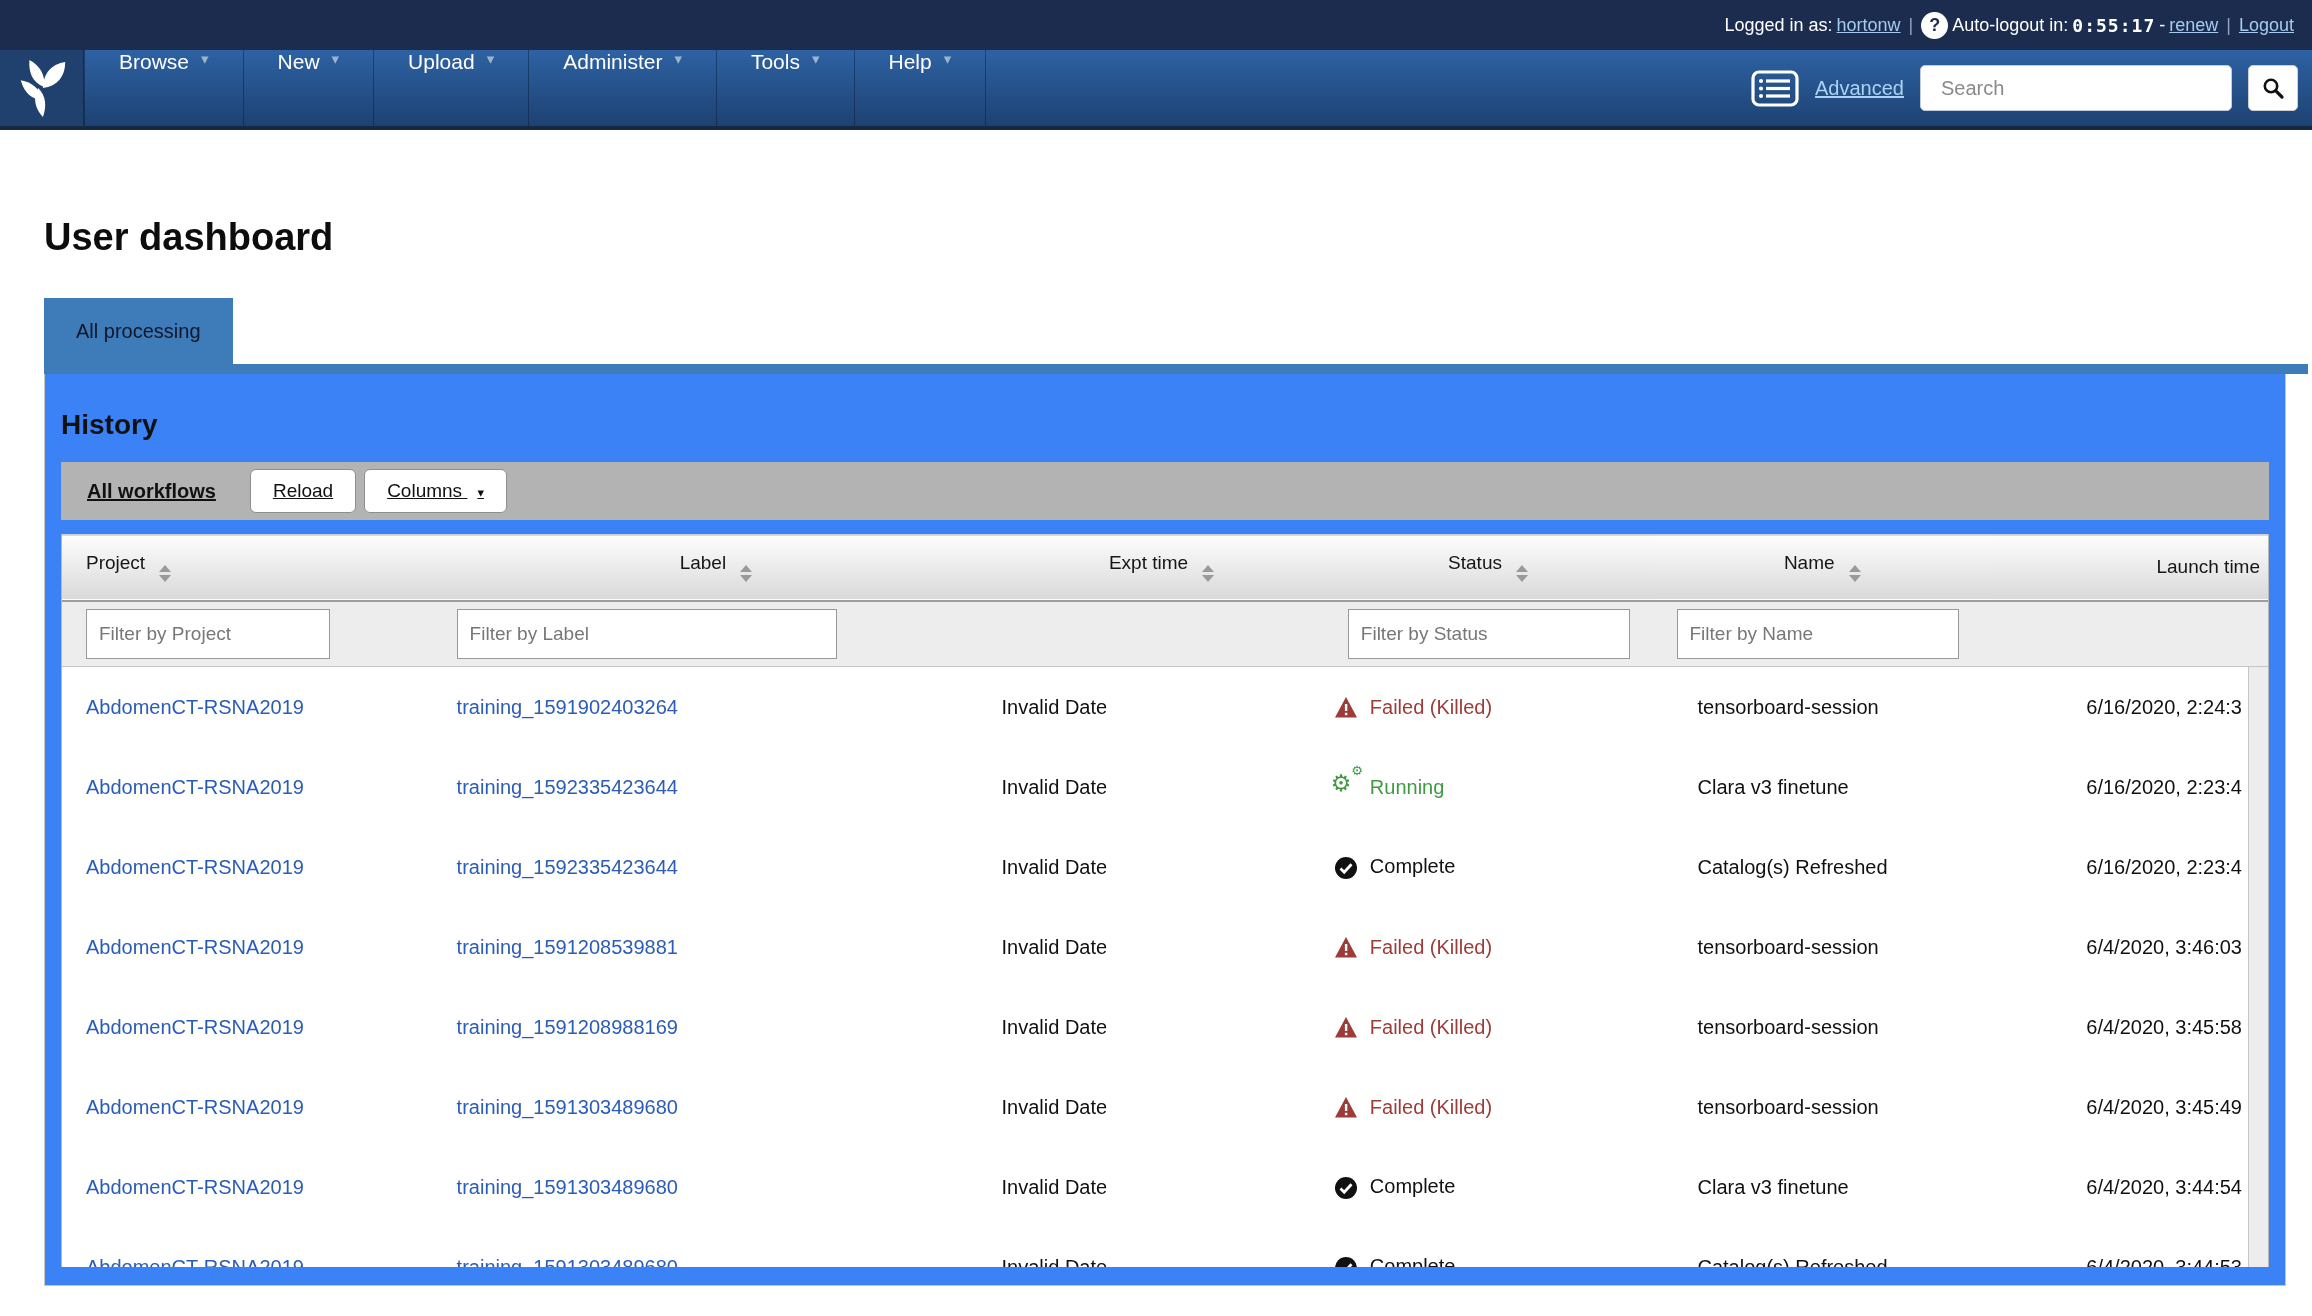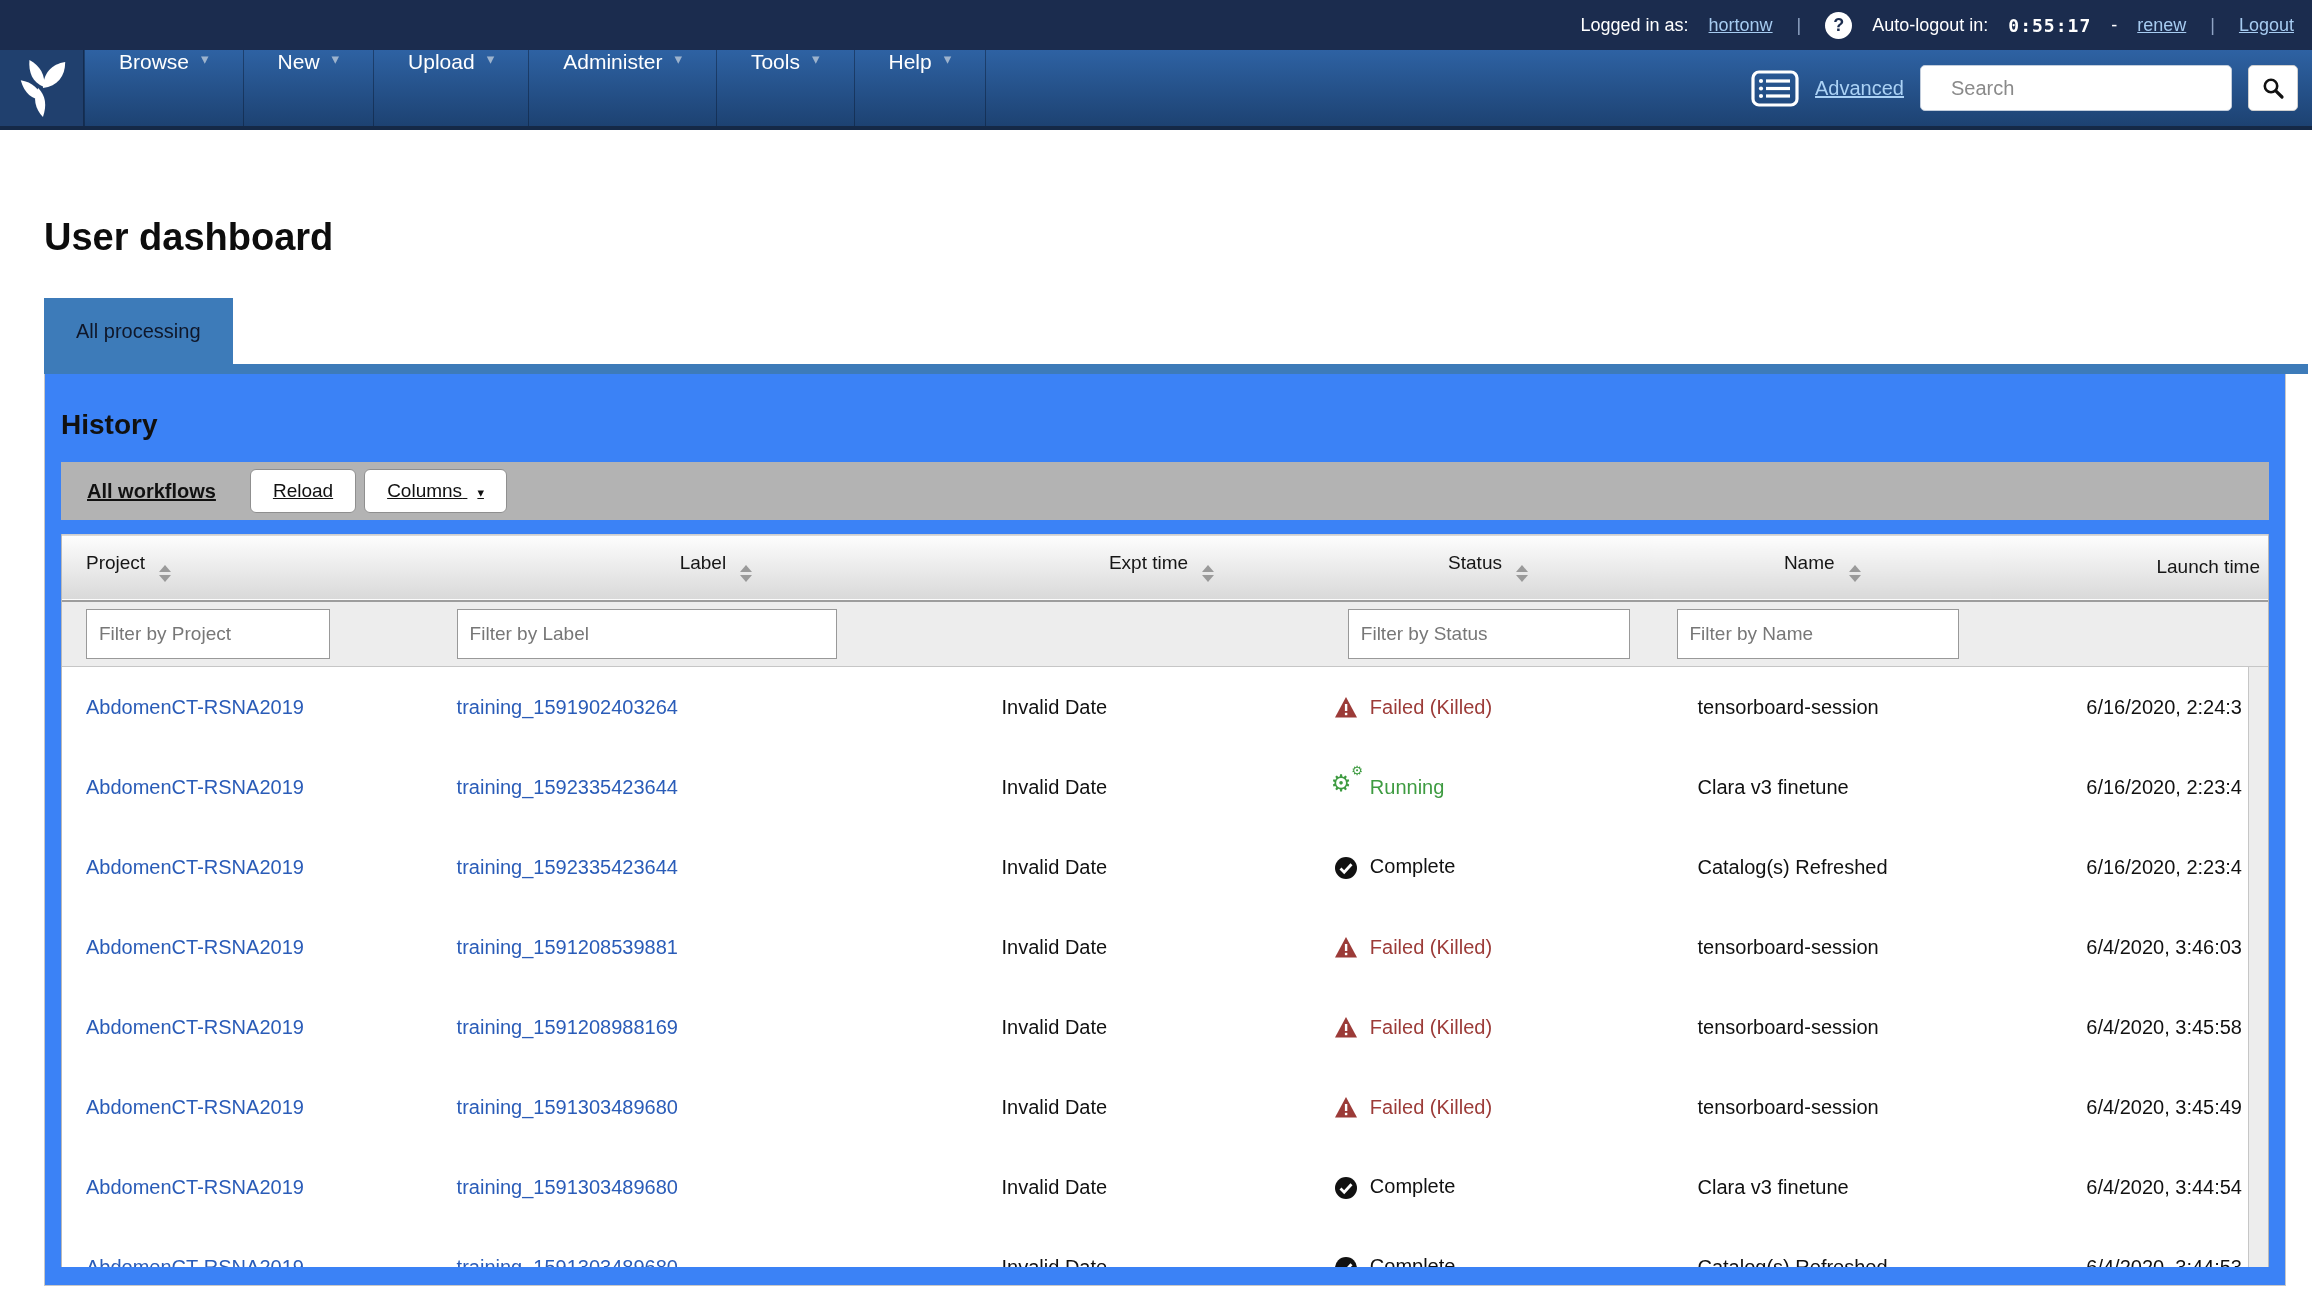--- a/index.html
+++ b/index.html
@@ -5,21 +5,21 @@
   * { box-sizing: border-box; }
   html,body { margin:0; padding:0; }
   body {
     width:2312px; height:1316px; overflow:hidden; background:#fff;
     font-family:"Liberation Sans","DejaVu Sans",sans-serif; color:#111;
   }
   
   .topbar {
     height:50px; background:#1b2c4e; color:#fff;
     display:flex; align-items:center; justify-content:flex-end;
-    gap:20px; padding:0 18px; font-size:18px;
+    gap:4px; padding:0 18px; font-size:18px;
   }
   .topbar a { color:#a6cbf0; text-decoration:underline; }
   .topbar .sep { color:#8fa3c4; margin:0 4px; }
   .help-badge {
     width:27px; height:27px; border-radius:50%; background:#fff; color:#1b2c4e;
     font-weight:bold; font-size:18px; display:inline-flex; align-items:center; justify-content:center;
   }
   .timer { font-family:"DejaVu Sans Mono",monospace; font-weight:bold; letter-spacing:1px; }
   
   .navbar {
@@ -34,21 +34,21 @@
   .menus { display:flex; align-items:stretch; border-left:1px solid rgba(8,24,48,.45); }
   .menu-item {
     display:flex; align-items:flex-start; padding:0 34px; color:#fff; font-size:21px;
     text-decoration:none; border-right:1px solid rgba(8,24,48,.45);
   }
   .menu-item .caret { color:#9db3cd; font-size:15px; margin-left:12px; }
   .nav-right { margin-left:auto; display:flex; align-items:center; gap:16px; padding-right:14px; }
   .adv-link { color:#abd2f5; font-size:20px; text-decoration:underline; }
   .search-input {
     width:312px; height:46px; border:1px solid #c2cddc; border-radius:5px;
-    font-size:20px; padding:0 30px; color:#333; outline:none;
+    font-size:20px; padding:0 20px; color:#333; outline:none;
     font-family:"Liberation Sans","DejaVu Sans",sans-serif;
   }
   .search-input::placeholder { color:#8a8a8a; }
   .search-btn {
     width:50px; height:46px; background:#fff; border:1px solid #cfcfcf; border-radius:5px;
     display:flex; align-items:center; justify-content:center; cursor:pointer;
   }
   
   .content { margin-left:44px; width:2242px; }
   h1.page-title { margin:86px 0 0 0; font-size:38px; line-height:42px; font-weight:bold; color:#0d0d0d; }

